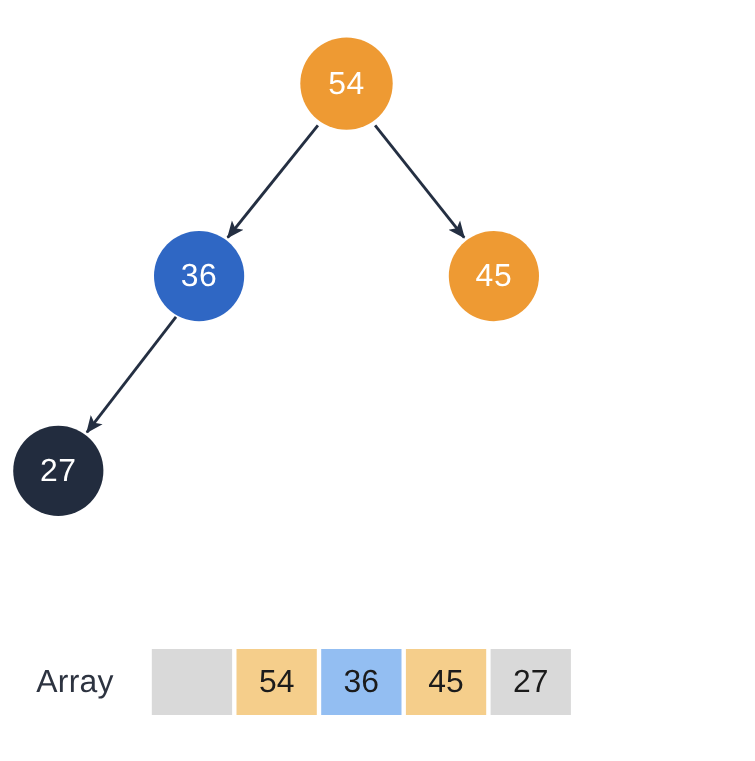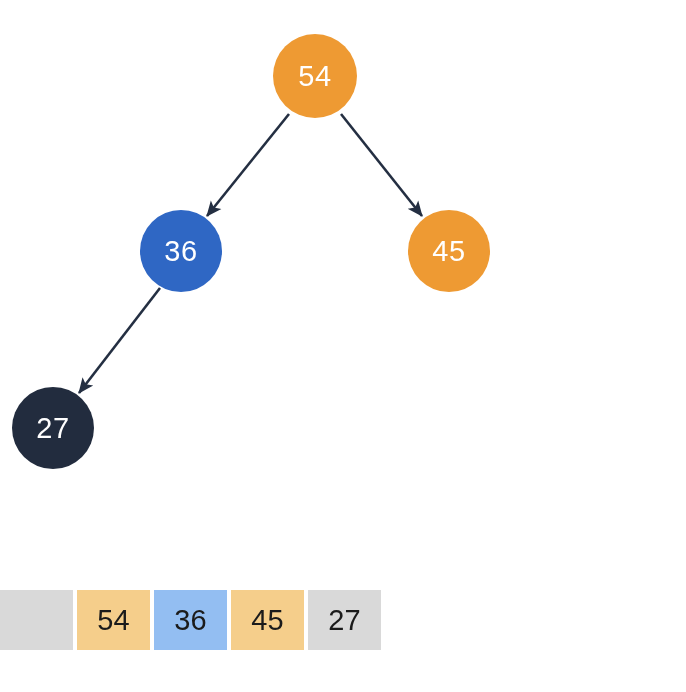--- a/index.html
+++ b/index.html
@@ -101,20 +101,21 @@
       </div>
       <div class="node-circle" style="left: 408px; top: 210px; width: 82px; height: 82px; background: rgb(238, 154, 51);">
         <span>45</span>
       </div>
       <div class="node-circle" style="left: 12px; top: 387px; width: 82px; height: 82px; background: rgb(34, 44, 62);">
         <span>27</span>
       </div>
     </div>
 
   <div class="array-row">
+    <div class="array-label">Array</div>
     <div class="array-cells" id="array-cells">
         <div class="array-cell" style="background: rgb(217, 217, 217);">
           <span></span>
         </div>
         <div class="array-cell" style="background: rgb(245, 206, 139);">
           <span>54</span>
         </div>
         <div class="array-cell" style="background: rgb(147, 190, 242);">
           <span>36</span>
         </div>

